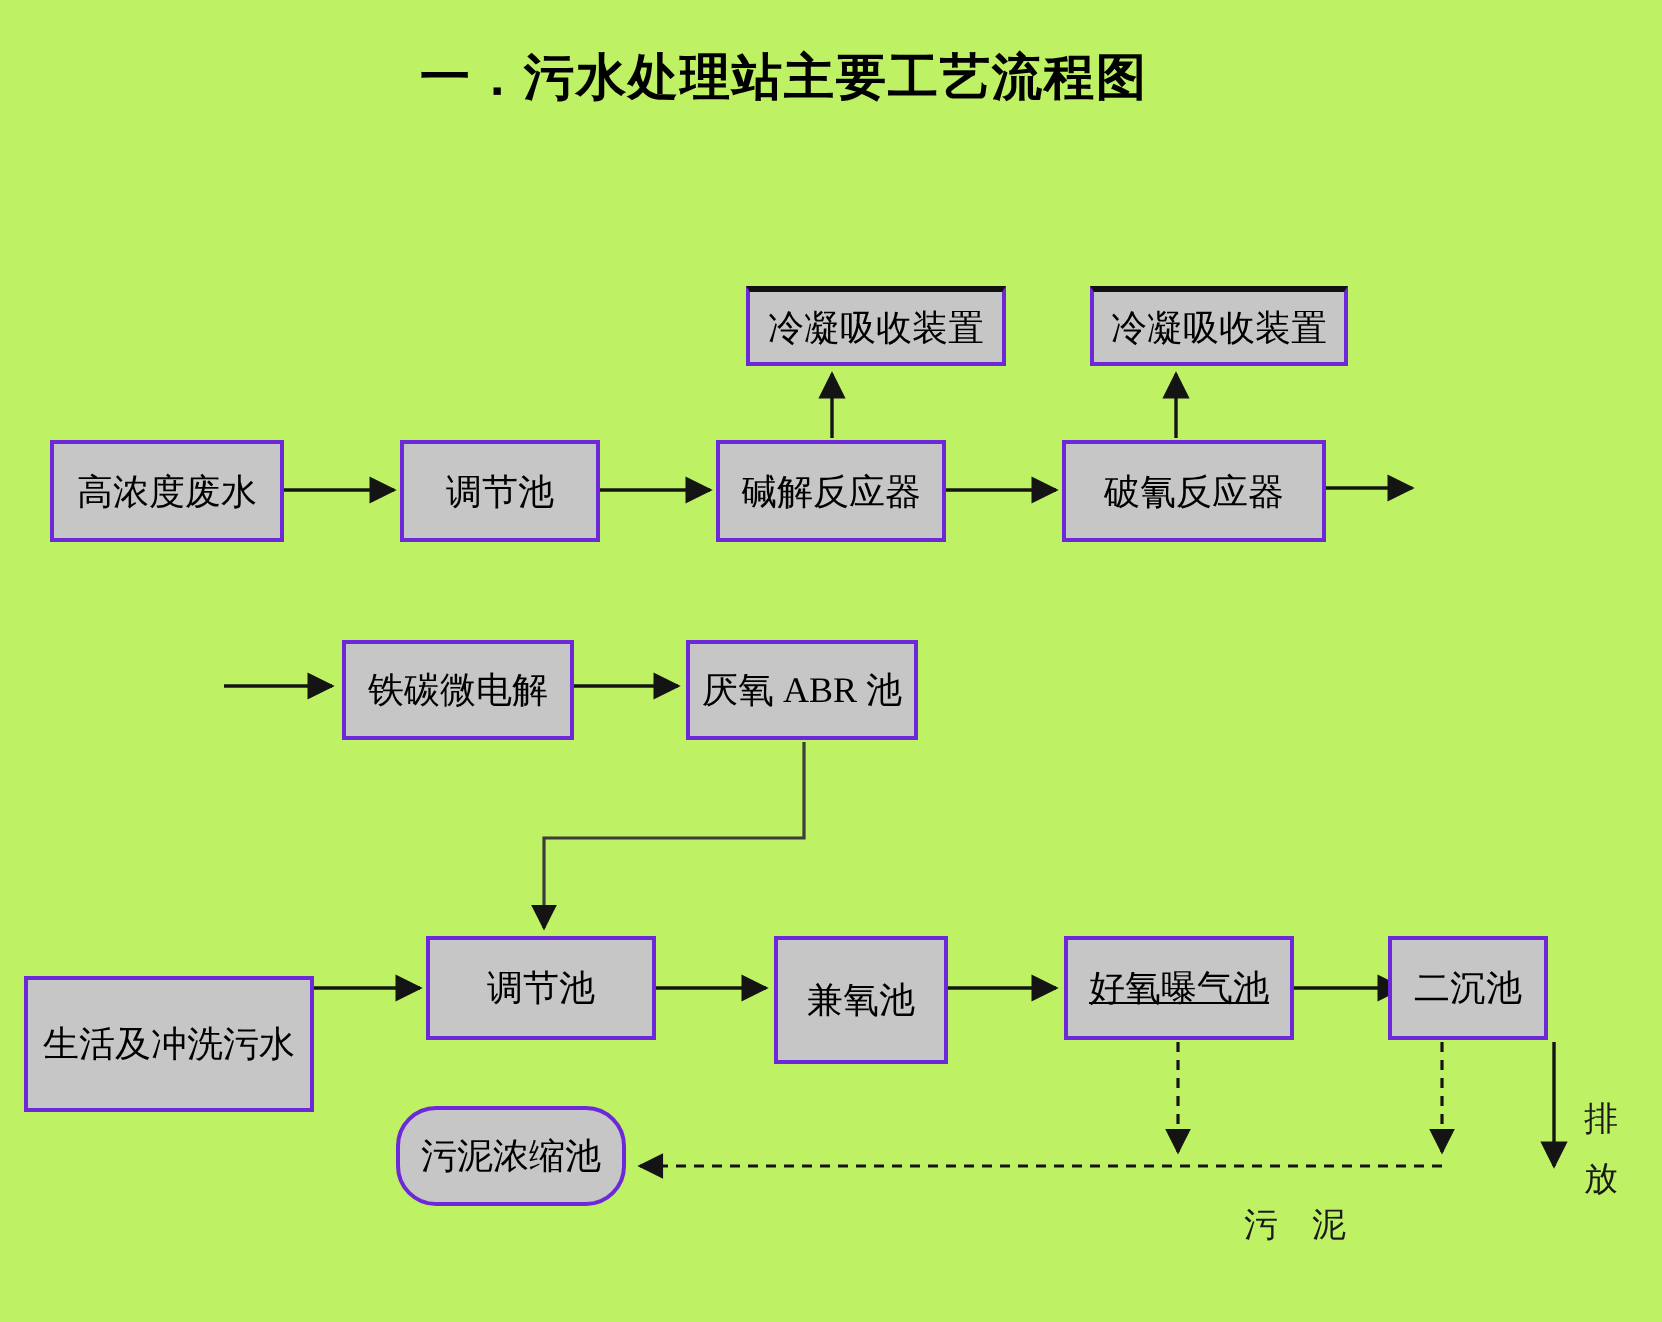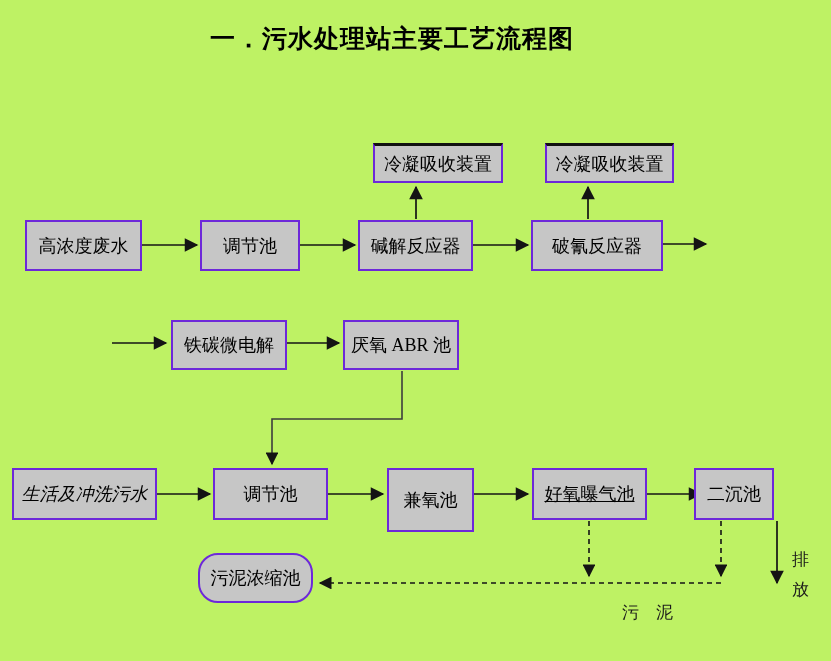--- a/index.html
+++ b/index.html
@@ -107,21 +107,21 @@
   <div class="node thick-top" style="left:530px; top:143px; width:129px; height:40px;">冷凝吸收装置</div>
 
   <div class="node" style="left:25px; top:220px; width:117px; height:51px;">高浓度废水</div>
   <div class="node" style="left:200px; top:220px; width:100px; height:51px;">调节池</div>
   <div class="node" style="left:358px; top:220px; width:115px; height:51px;">碱解反应器</div>
   <div class="node" style="left:531px; top:220px; width:132px; height:51px;">破氰反应器</div>
 
   <div class="node" style="left:171px; top:320px; width:116px; height:50px;">铁碳微电解</div>
   <div class="node" style="left:343px; top:320px; width:116px; height:50px;">厌氧 ABR 池</div>
 
-  <div class="node" style="left:12px; top:468px; width:145px; height:52px;font-style:italic;">生活及冲洗污水</div>
+  <div class="node" style="left:12px; top:488px; width:145px; height:68px;">生活及冲洗污水</div>
   <div class="node" style="left:213px; top:468px; width:115px; height:52px;">调节池</div>
   <div class="node" style="left:387px; top:468px; width:87px; height:64px;">兼氧池</div>
   <div class="node" style="left:532px; top:468px; width:115px; height:52px;text-decoration:underline;">好氧曝气池</div>
   <div class="node" style="left:694px; top:468px; width:80px; height:52px;">二沉池</div>
 
   <div class="node" style="left:198px; top:553px; width:115px; height:50px;border-radius:20px;">污泥浓缩池</div>
 
   <div class="flow-label" style="left:792px; top:545px;">排
 放</div>
   <div class="flow-label sludge" style="left:622px; top:602px;">污　泥</div>

